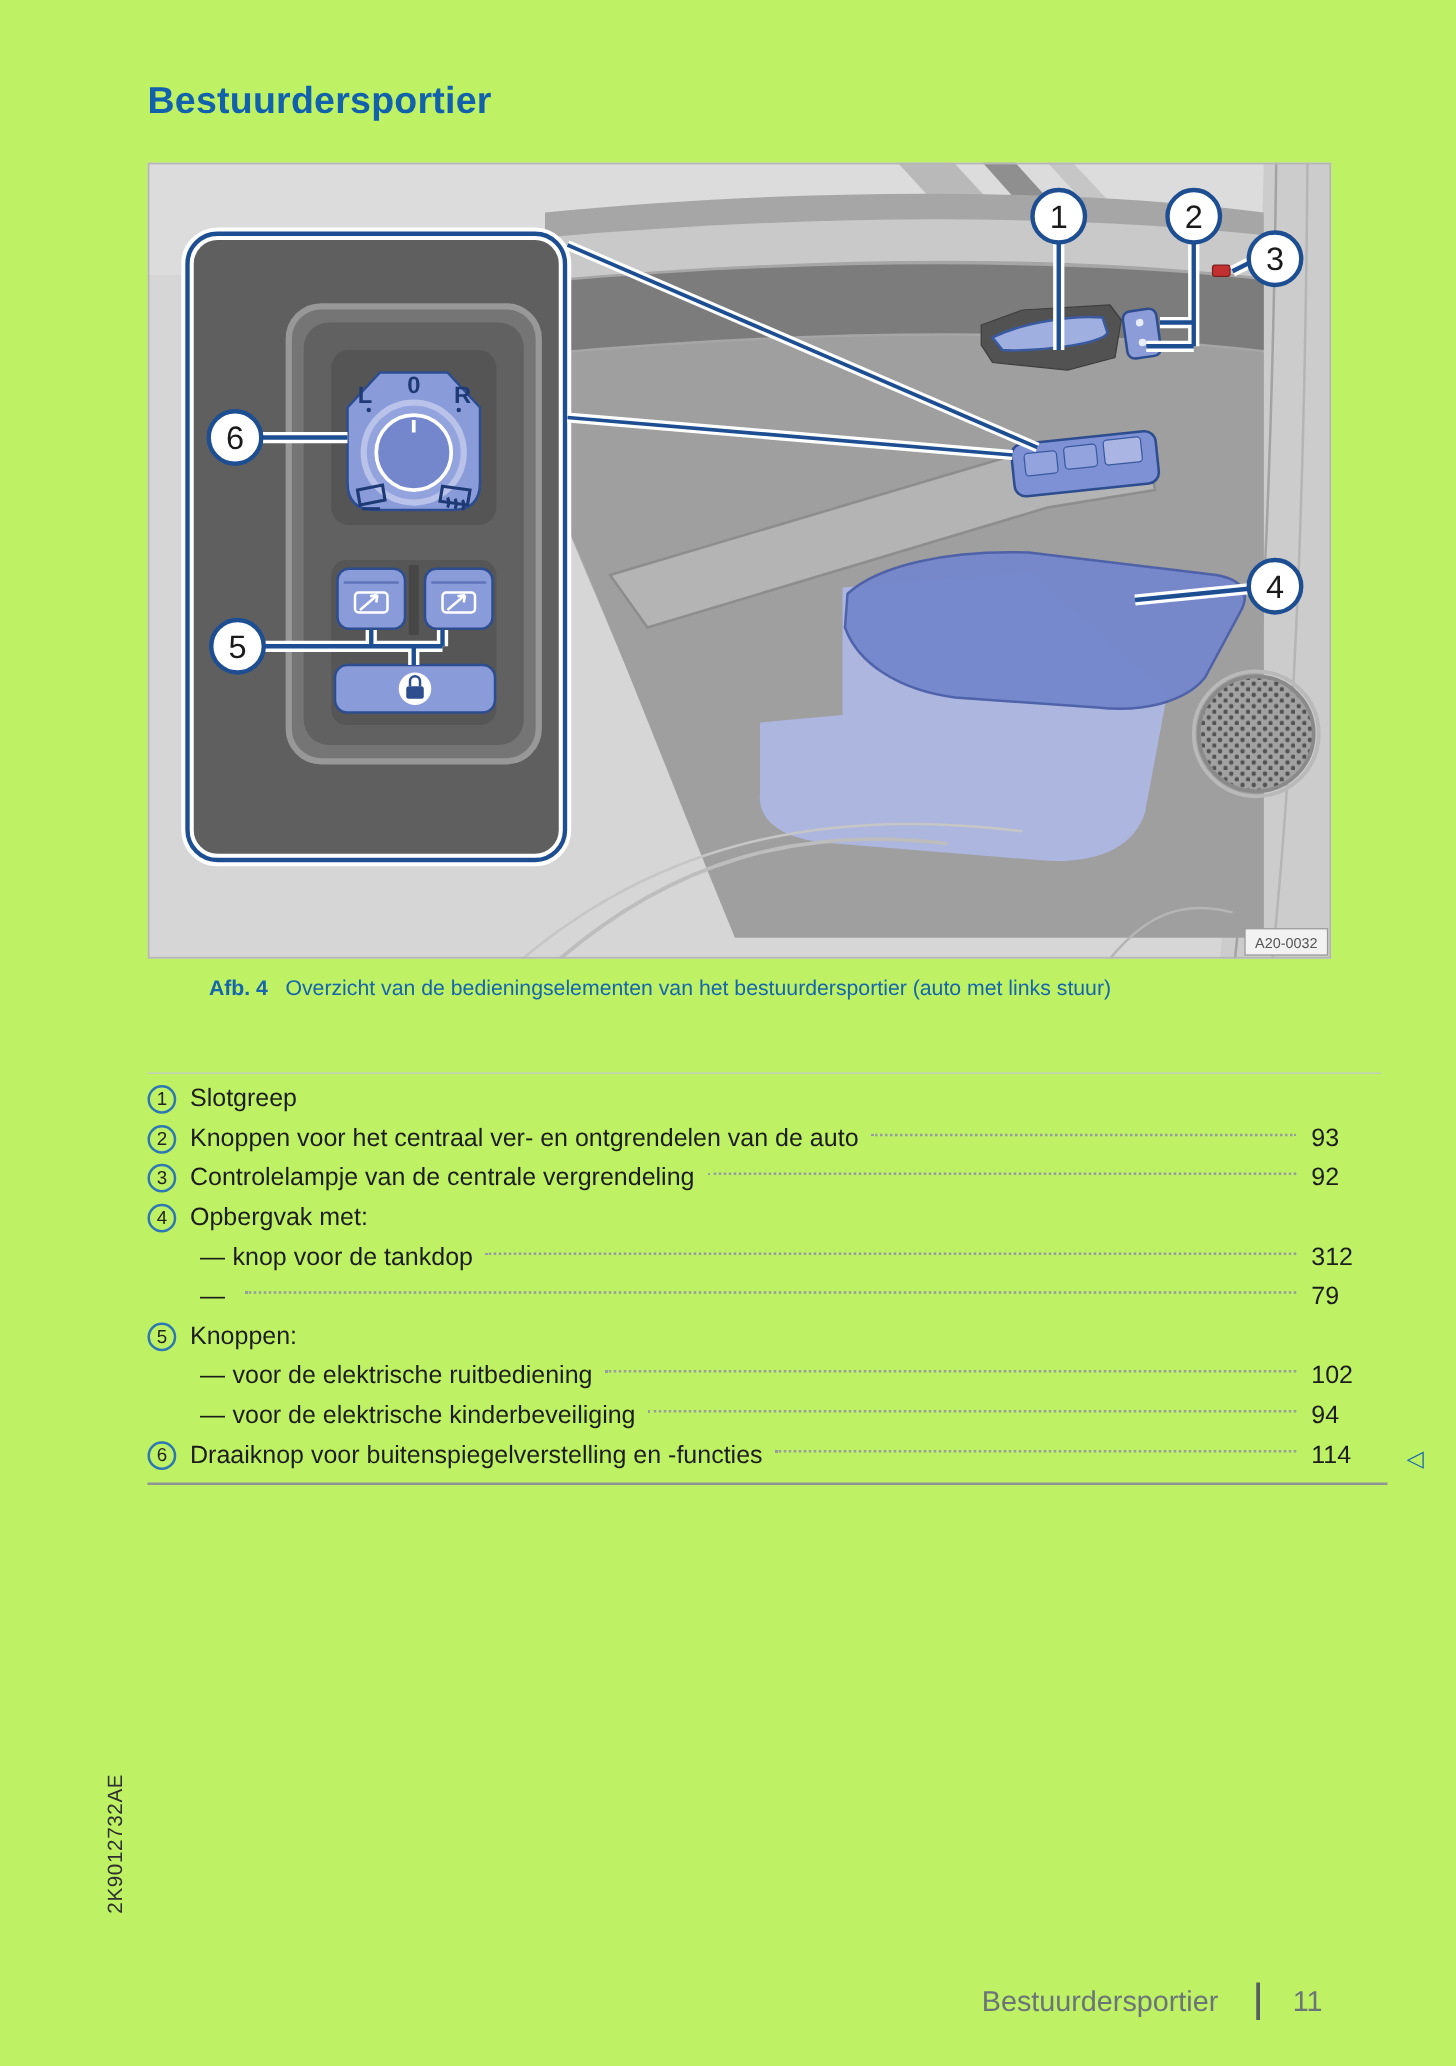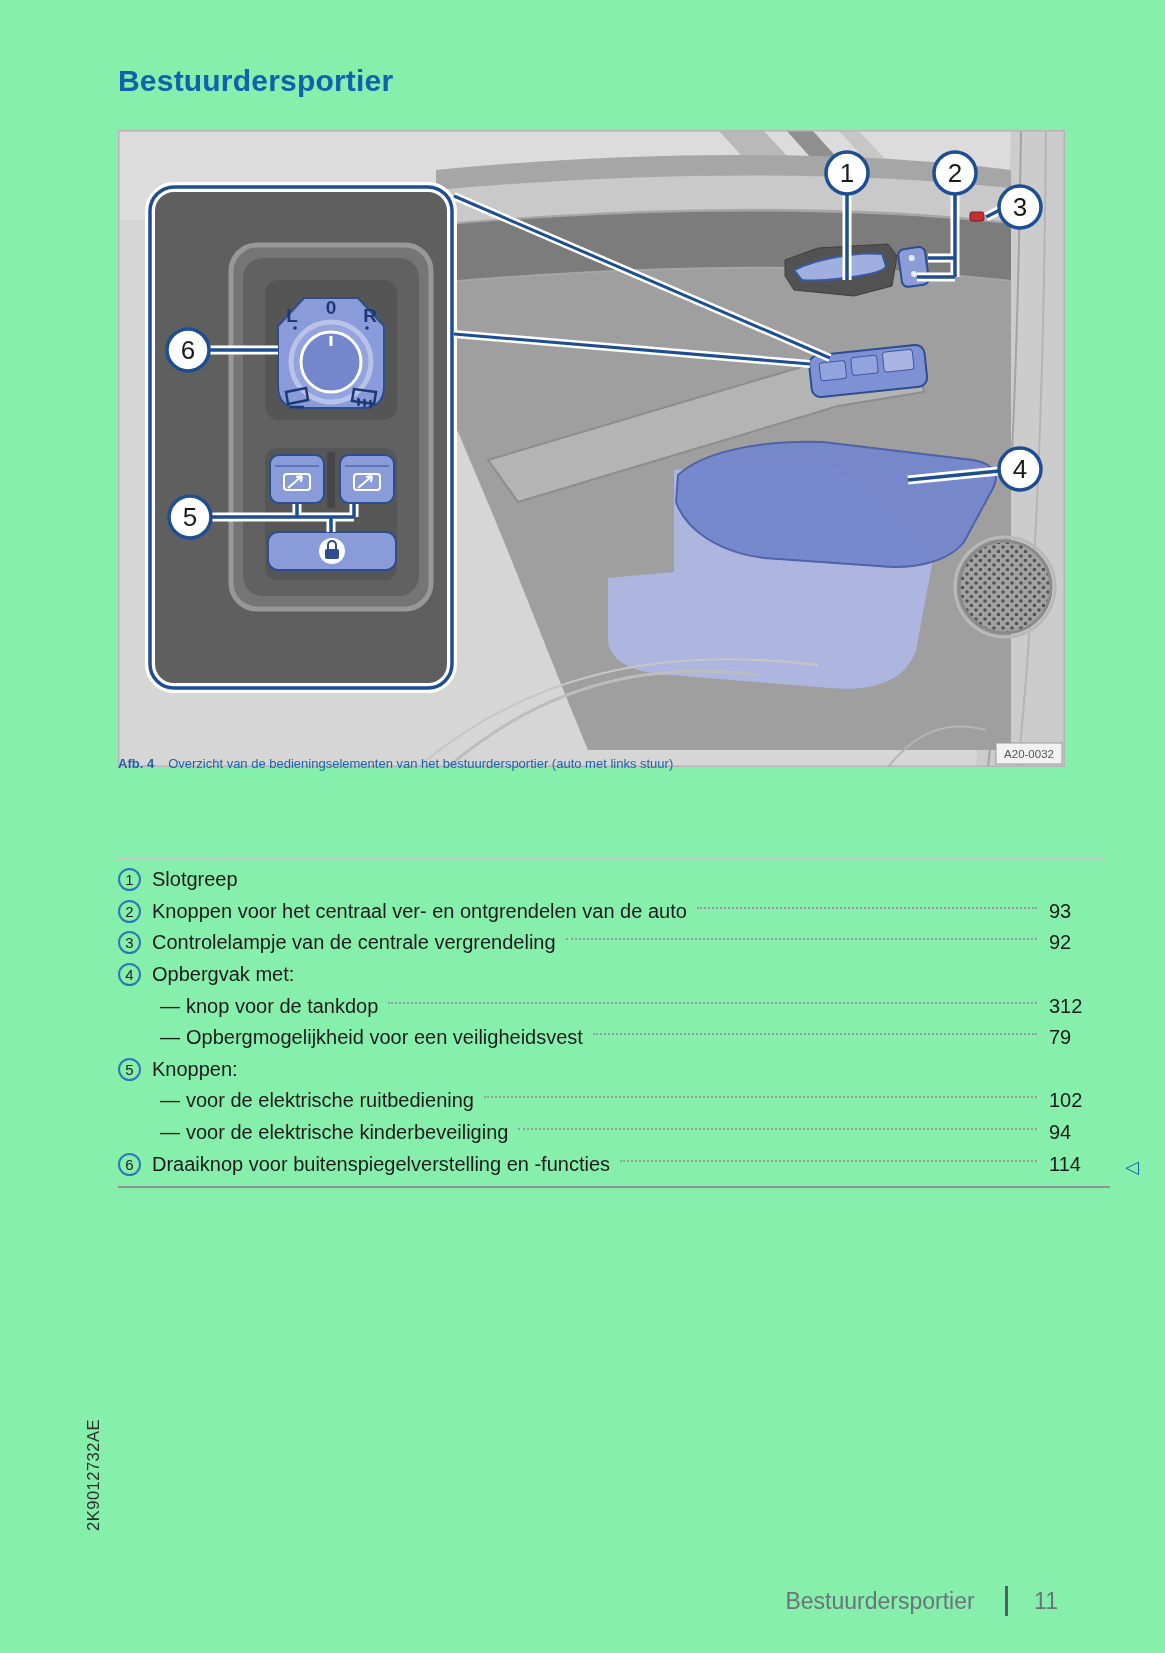--- a/index.html
+++ b/index.html
@@ -1,23 +1,23 @@
 <!DOCTYPE html>
 <html><head>
 <meta charset="utf-8">
 <style>
   html,body{margin:0;padding:0;background:#ffffff;}
-  .page{position:relative;width:1165px;height:1653px;background:#86efac;overflow:hidden;
+  .page{position:relative;width:1165px;height:1653px;background:#bef264;overflow:hidden;
         font-family:"Liberation Sans",sans-serif;color:#1c1c1c;}
   .title{position:absolute;left:118px;top:64px;margin:0;font-size:30px;line-height:34px;
          font-weight:bold;color:#1161ad;letter-spacing:.2px;}
   .figure{position:absolute;left:118px;top:130px;width:947px;height:637px;}
   .figure svg{display:block;}
   svg text{font-family:"Liberation Sans",sans-serif;}
-  .caption{position:absolute;left:118px;top:749px;width:820px;font-size:13px;line-height:29px;color:#1566ad;}
+  .caption{position:absolute;left:118px;top:776px;width:820px;font-size:17px;line-height:29px;color:#1566ad;text-align:center;}
   .caption b{font-weight:bold;margin-right:14px;}
   .legend{position:absolute;left:118px;top:858px;width:987px;border-top:1.5px solid #c4c8ca;padding-top:5px;}
   .lrow{position:relative;display:flex;align-items:center;height:31.6px;font-size:20px;}
   .lmark{display:inline-flex;align-items:center;justify-content:center;width:23px;height:23px;
          border:2px solid #2d77b5;border-radius:50%;font-size:15px;color:#222;flex-shrink:0;
          margin-right:11px;box-sizing:border-box;}
   .ldash{margin-left:42px;margin-right:6px;flex-shrink:0;}
   .ltext{white-space:nowrap;text-align:center;}
   .leader{flex:1;min-width:20px;border-bottom:2px dotted #969ca0;margin:0 12px 7px 10px;}
   .lpage{width:56px;flex-shrink:0;}
@@ -236,21 +236,20 @@
         <span class="ltext">Opbergvak met:</span>
       </div>
       <div class="lrow">
         <span class="ldash">—</span>
         <span class="ltext">knop voor de tankdop</span>
         <span class="leader"></span>
         <span class="lpage">312</span>
       </div>
       <div class="lrow">
         <span class="ldash">—</span>
-        <span class="ltext">Opbergmogelijkheid voor een veiligheidsvest</span>
         <span class="leader"></span>
         <span class="lpage">79</span>
       </div>
       <div class="lrow">
         <span class="lmark">5</span>
         <span class="ltext">Knoppen:</span>
       </div>
       <div class="lrow">
         <span class="ldash">—</span>
         <span class="ltext">voor de elektrische ruitbediening</span>

